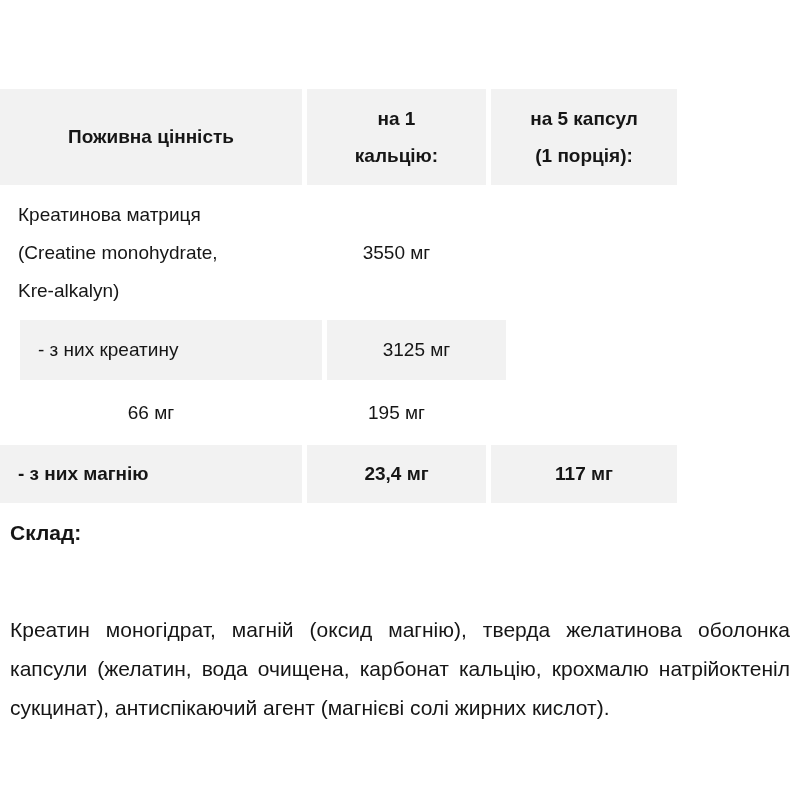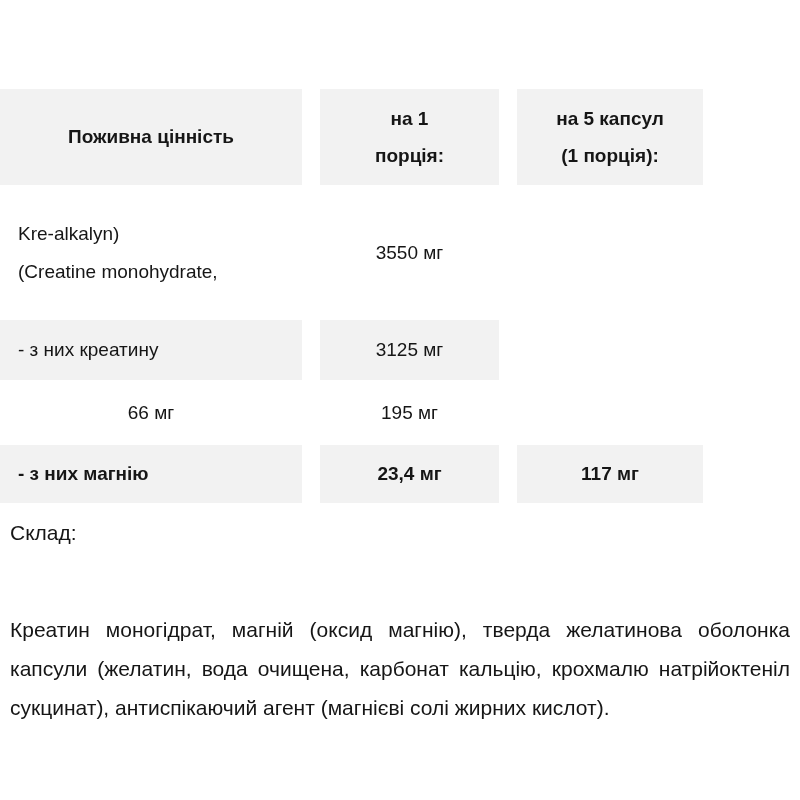--- a/index.html
+++ b/index.html
@@ -12,25 +12,25 @@
     position: relative;
     width: 800px; height: 800px;
     overflow: hidden;
     color: var(--text, #161616);
     background: #ffffff;
   }
   .ntable { position: absolute; left: 0; top: 89px; width: 681px; }
   .row {
     display: grid;
     grid-template-columns: 302px 179px 186px;
-    column-gap: 18px;
+    column-gap: 5px;
   }
   .row.header { height: 96px; }
   .row.r0 { height: 135px; }
-  .row.r1 { height: 60px; }
+  .row.r1 { height: 60px; padding-left: 20px; }
   .row.r2 { height: 65px; }
   .row.r3 { height: 58px; font-weight: bold; }
   .cell {
     display: flex;
     align-items: center;
     font-size: 19px;
     background: #ffffff;
   }
   .shaded .cell { background: var(--row-shade, #f2f2f2); }
   .cell.name { justify-content: flex-start; padding-left: 18px; padding-right: 8px; }
@@ -39,21 +39,21 @@
   .hcell {
     font-weight: bold;
     justify-content: center;
     text-align: center;
   }
   .hcell .lines { line-height: 37px; }
   .comp-heading {
     position: absolute;
     left: 10px; top: 518px;
     font-size: 21px;
-    font-weight: normal;
+    font-weight: bold;
     line-height: 30px;
   }
   .comp-text {
     position: absolute;
     left: 10px; top: 564px;
     width: 780px;
     font-size: 21px;
     line-height: 39px;
     text-align: justify;
     margin-top: 46px;
@@ -66,36 +66,37 @@
 
   <div class="ntable">
 
     <div class="row header shaded">
       <div class="cell hcell">
         <span>Поживна цінність</span>
       </div>
       <div class="cell hcell">
         <span class="lines">
           <span>на 1</span>
-          <span>порція:</span>
+          <span>кальцію:</span>
         </span>
       </div>
       <div class="cell hcell">
         <span class="lines">
           <span>на 5 капсул</span>
           <span>(1 порція):</span>
         </span>
       </div>
     </div>
 
     <div class="row r0">
       <div class="cell name">
         <span class="lines">
+          <span>Креатинова матриця</span>
+          <span>(Creatine monohydrate,</span>
           <span>Kre-alkalyn)</span>
-          <span>(Creatine monohydrate,</span>
         </span>
       </div>
       <div class="cell num">3550 мг</div>
     </div>
 
     <div class="row r1 shaded">
       <div class="cell name">
         <span class="lines">
           <span>- з них креатину</span>
         </span>

